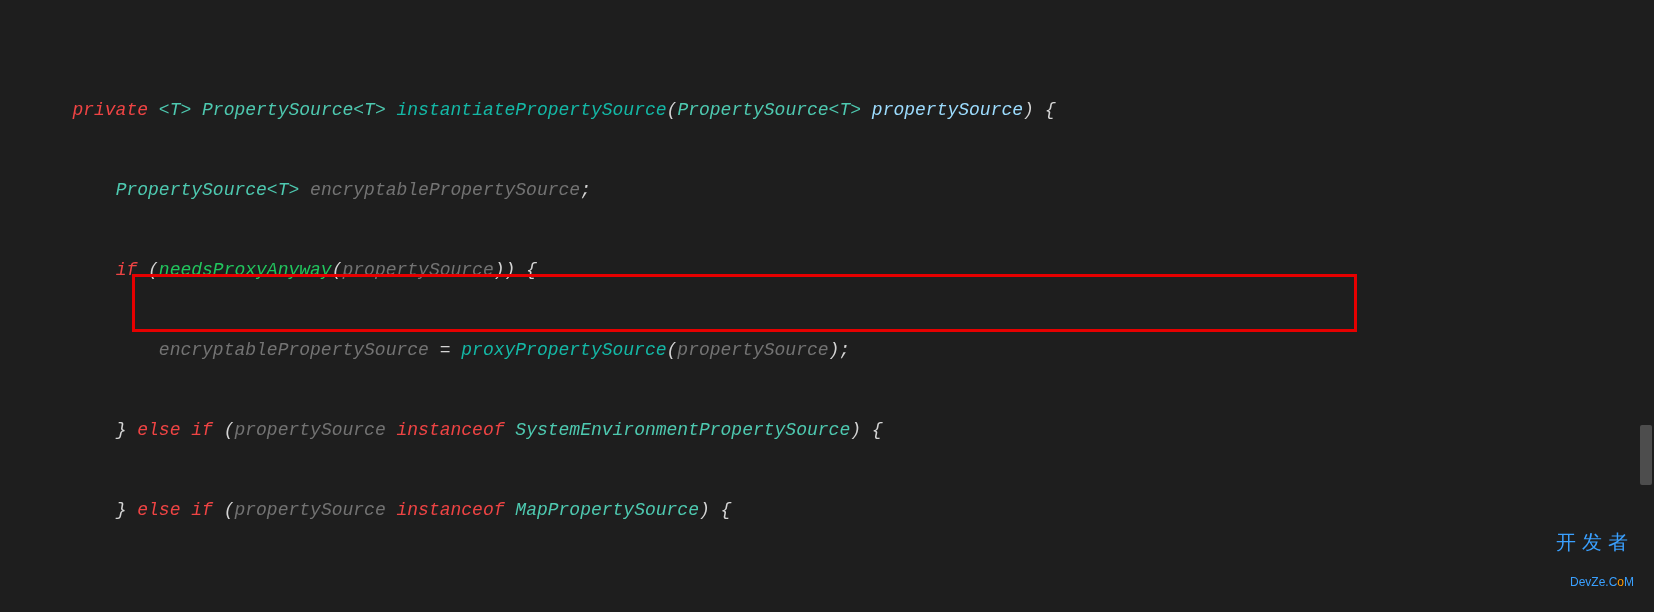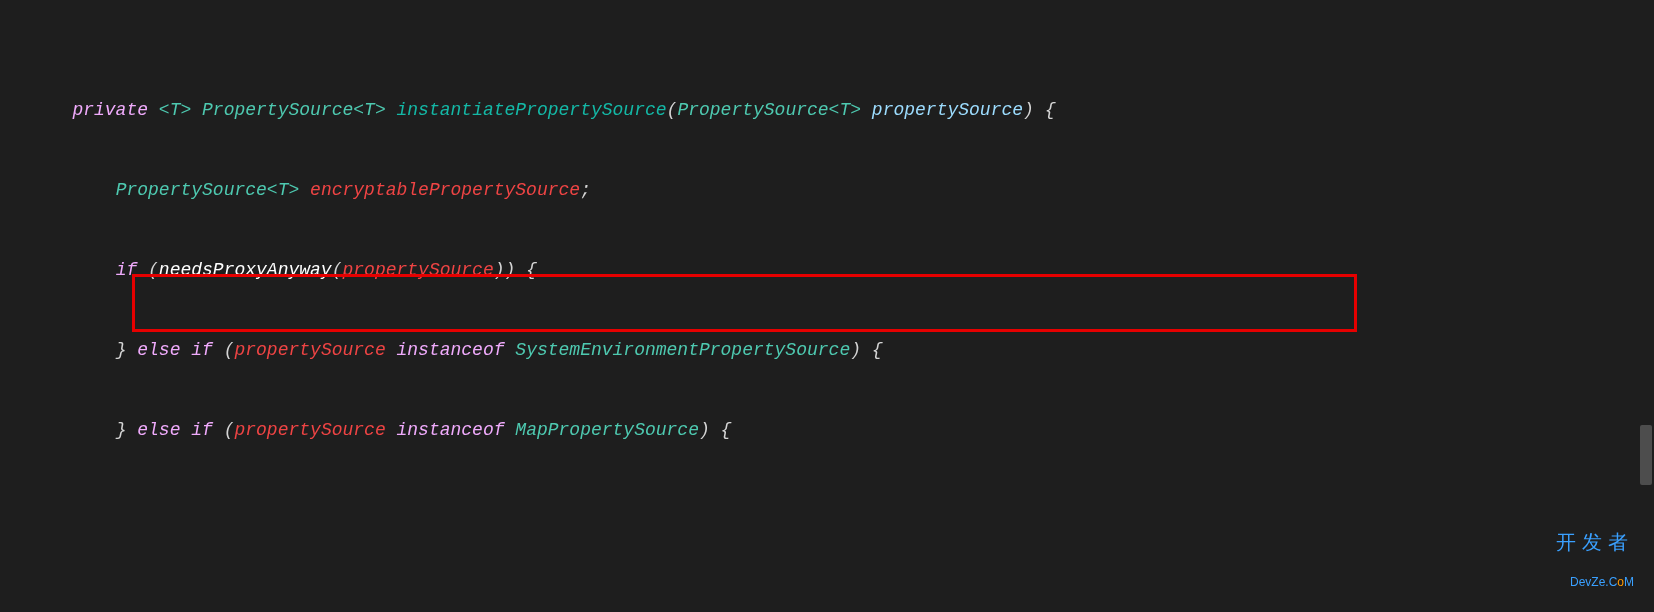--- a/index.html
+++ b/index.html
@@ -23,26 +23,26 @@
   .line { display: block; height: 40px; position: relative; }
   .highlight-box {
     position: absolute;
     border: 3px solid #e60000;
     pointer-events: none;
     left: 132px;
     top: 274px;
     width: 1225px;
     height: 58px;
   }
-  .kw { color: #f0abfc; }
+  .kw { color: #ef4444; }
   .type { color: #4ec9b0; }
   .typeparam { color: #4ec9b0; }
   .method { color: #14b8a6; }
-  .methodcall { color: #ffffff; font-style: italic; }
-  .var { color: #ef4444; }
+  .methodcall { color: #22c55e; font-style: italic; }
+  .var { color: #737373; }
   .param { color: #9cdcfe; }
   .punct { color: #d4d4d4; }
   .watermark {
     position: absolute;
     right: 20px;
     bottom: 10px;
     font-style: normal;
     text-align: right;
     font-family: sans-serif;
   }
@@ -60,20 +60,21 @@
   }
 </style>
 </head>
 <body>
 
 <div class="code-area">
 
 <div class="line">   <span class="kw">private</span> <span class="typeparam">&lt;T&gt;</span> <span class="type">PropertySource</span><span class="typeparam">&lt;T&gt;</span> <span class="method">instantiatePropertySource</span><span class="punct">(</span><span class="type">PropertySource</span><span class="typeparam">&lt;T&gt;</span> <span class="param">propertySource</span><span class="punct">)</span><span class="punct"> {</span></div>
 <div class="line">       <span class="type">PropertySource</span><span class="typeparam">&lt;T&gt;</span> <span class="var">encryptablePropertySource</span><span class="punct">;</span></div>
 <div class="line">       <span class="kw">if</span><span class="punct"> (</span><span class="methodcall">needsProxyAnyway</span><span class="punct">(</span><span class="var">propertySource</span><span class="punct">)) {</span></div>
+<div class="line">           <span class="var">encryptablePropertySource</span><span class="punct"> = </span><span class="method">proxyPropertySource</span><span class="punct">(</span><span class="var">propertySource</span><span class="punct">);</span></div>
 <div class="line">       <span class="punct">}</span><span class="kw"> else if </span><span class="punct">(</span><span class="var">propertySource</span><span class="kw"> instanceof </span><span class="type">SystemEnvironmentPropertySource</span><span class="punct">) {</span></div>
 <div class="line">       <span class="punct">}</span><span class="kw"> else if </span><span class="punct">(</span><span class="var">propertySource</span><span class="kw"> instanceof </span><span class="type">MapPropertySource</span><span class="punct">) {</span></div>
 
 
 
 
 
 
 
 

